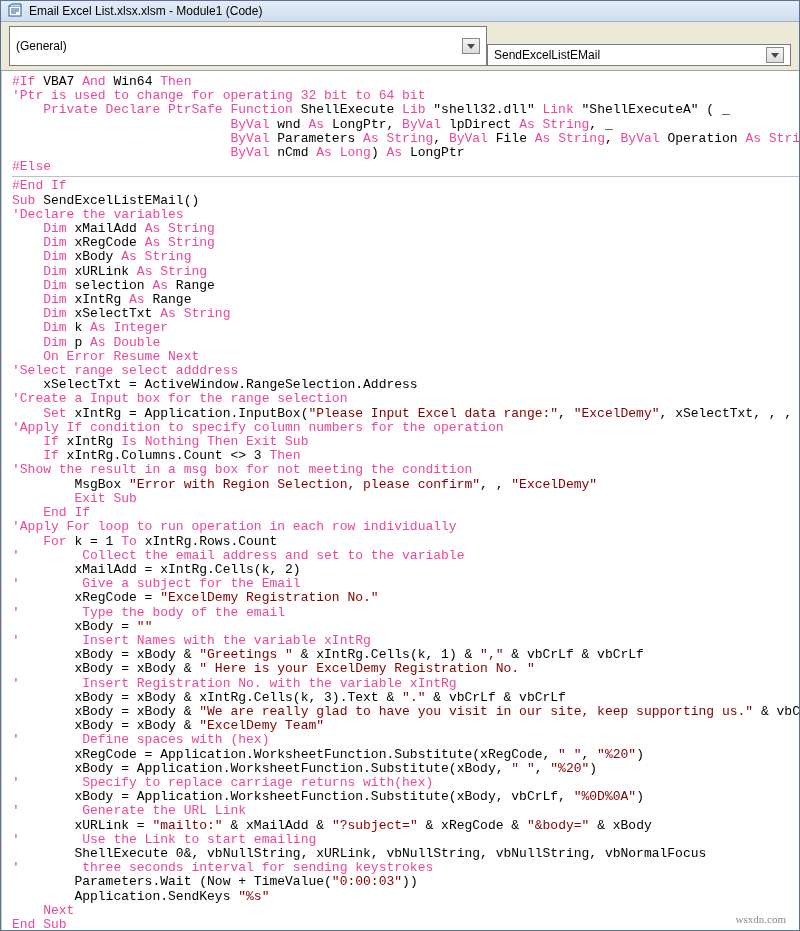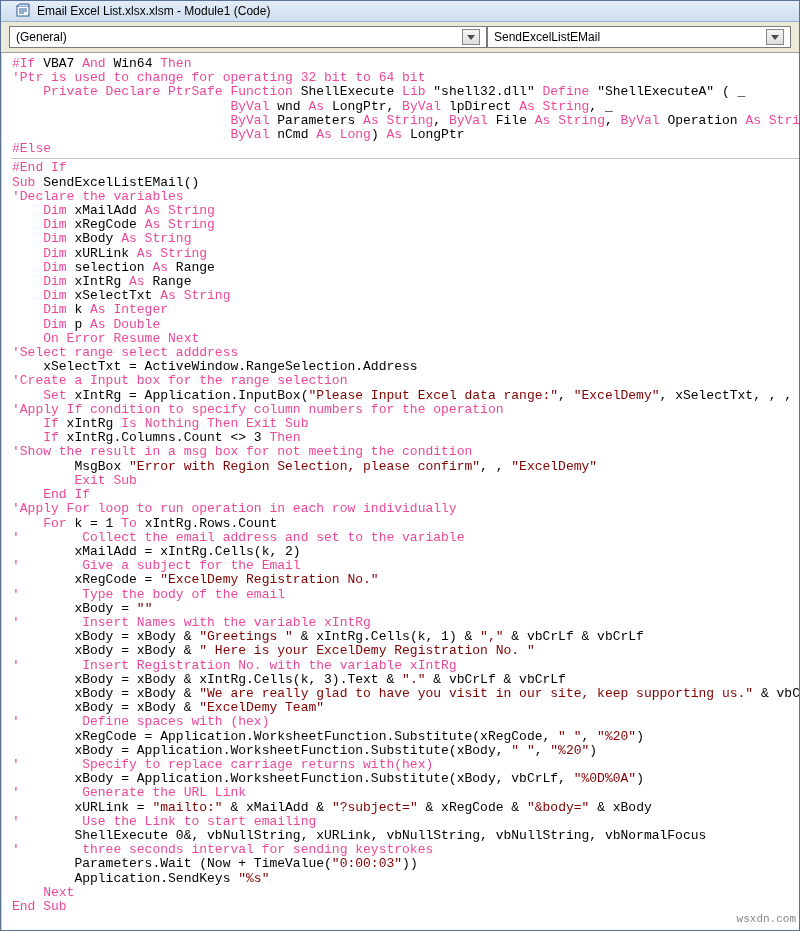--- a/index.html
+++ b/index.html
@@ -16,21 +16,21 @@
     width: 800px;
     height: 931px;
     display: flex;
     flex-direction: column;
     border: 1px solid #5a7294;
     box-sizing: border-box;
     background: #fff;
   }
   .title-bar {
     background: linear-gradient(#e4ecf7, #cfdef0);
-    padding: 2px 14px;
+    padding: 2px 6px;
     display: flex;
     align-items: center;
     gap: 6px;
     font-family: 'Segoe UI', Tahoma, sans-serif;
     font-size: 12px;
     color: #000;
     border-bottom: 1px solid #9bb0cc;
   }
   .title-bar .icon svg { display: block; }
   .dropdown-row {
@@ -45,21 +45,21 @@
   .combo {
     background: #fff;
     border: 1px solid #7a7a7a;
     padding: 2px 6px;
     display: flex;
     align-items: center;
     justify-content: space-between;
     box-sizing: border-box;
   }
   .combo.left  { flex: 1.6; }
-  .combo.right { flex: 1; }
+  .combo.right { flex: 1; margin-top: 18px; }
   .combo .arrow {
     border: 1px solid #888;
     background: linear-gradient(#f5f5f5,#ddd);
     width: 16px;
     height: 14px;
     display: flex;
     align-items: center;
     justify-content: center;
     margin-left: 6px;
   }
@@ -80,21 +80,21 @@
     white-space: pre;
     line-height: 14.2px;
     background: #fff;
     flex: 1;
     font-family: Consolas, 'Courier New', monospace;
     font-size: 13px;
   }
   .kw  { color: #ec4899; } 
   .cm  { color: #ec4899; } 
   .st  { color: #800000; } 
-  .src { position: absolute; right: 4px; bottom: 6px; font-size:11px; color:#888; font-family: Liberation Mono, monospace;}
+  .src { position: absolute; right: 14px; bottom: 6px; font-size:11px; color:#888; font-family: Liberation Serif, serif;}
   .divider { border-top: 1px solid #c0c0c0; margin: 2px 0; }
 </style>
 </head>
 <body>
 
 <div class="window">
 
   <div class="title-bar">
     <span class="icon">
       <svg width="16" height="16" viewBox="0 0 16 16">
@@ -122,21 +122,21 @@
             <path d="M0 0 L8 0 L4 5 Z" fill="#4a4a4a"></path>
           </svg>
       </span>
     </div>
   </div>
 
   <div class="code-area">
     <div class="gutter"></div>
 <pre class="code"><span class="kw">#If</span><span> VBA7 </span><span class="kw">And</span><span> Win64 </span><span class="kw">Then</span>
 <span class="cm">'Ptr is used to change for operating 32 bit to 64 bit</span>
-<span class="kw">    Private Declare PtrSafe Function</span><span> ShellExecute </span><span class="kw">Lib</span><span> "shell32.dll" </span><span class="kw">Define</span><span> "ShellExecuteA" ( _</span>
+<span class="kw">    Private Declare PtrSafe Function</span><span> ShellExecute </span><span class="kw">Lib</span><span> "shell32.dll" </span><span class="kw">Link</span><span> "ShellExecuteA" ( _</span>
 <span>                            </span><span class="kw">ByVal</span><span> wnd </span><span class="kw">As</span><span> LongPtr, </span><span class="kw">ByVal</span><span> lpDirect </span><span class="kw">As String</span><span>, _</span>
 <span>                            </span><span class="kw">ByVal</span><span> Parameters </span><span class="kw">As String</span><span>, </span><span class="kw">ByVal</span><span> File </span><span class="kw">As String</span><span>, </span><span class="kw">ByVal</span><span> Operation </span><span class="kw">As String</span>
 <span>                            </span><span class="kw">ByVal</span><span> nCmd </span><span class="kw">As Long</span><span>) </span><span class="kw">As</span><span> LongPtr</span>
 <span class="kw">#Else</span>
 <div class="divider"></div><span class="kw">#End If</span>
 <span class="kw">Sub</span><span> SendExcelListEMail()</span>
 <span class="cm">'Declare the variables</span>
 <span class="kw">    Dim</span><span> xMailAdd </span><span class="kw">As String</span>
 <span class="kw">    Dim</span><span> xRegCode </span><span class="kw">As String</span>
 <span class="kw">    Dim</span><span> xBody </span><span class="kw">As String</span>

